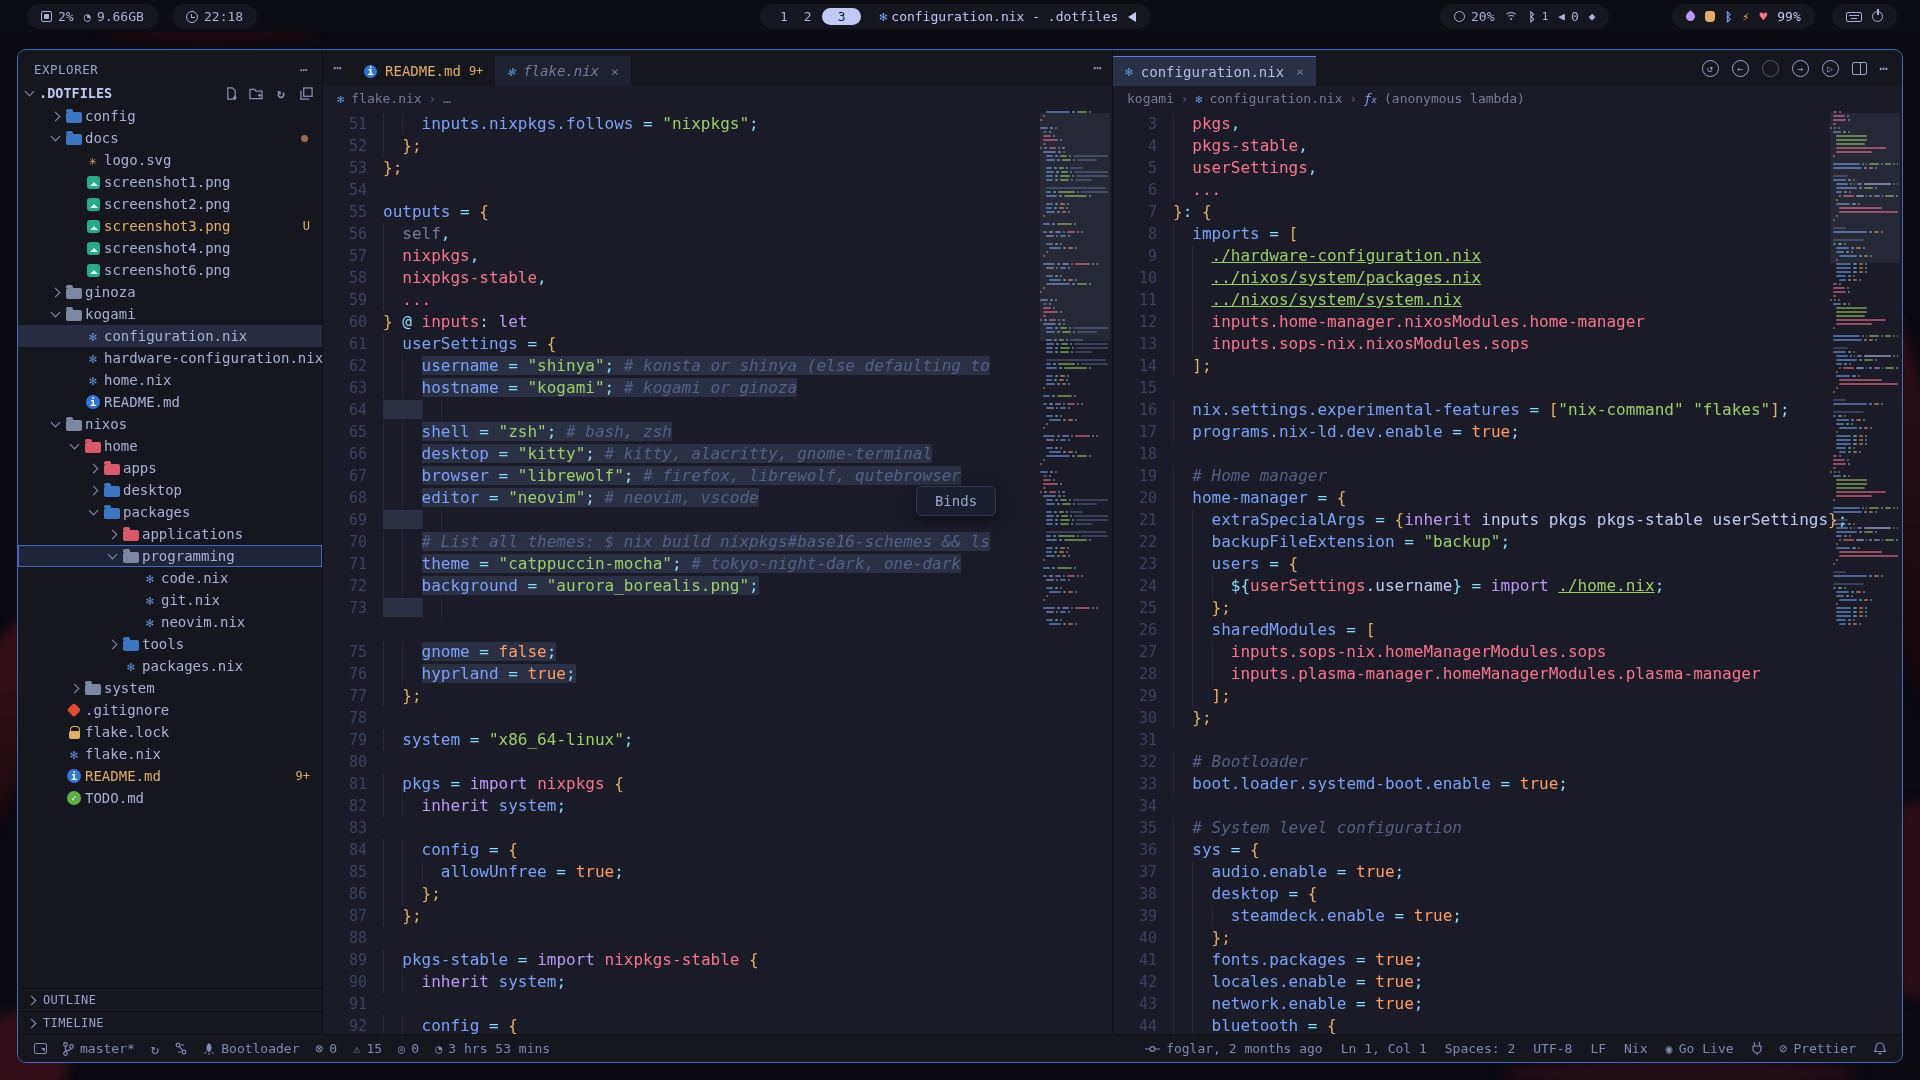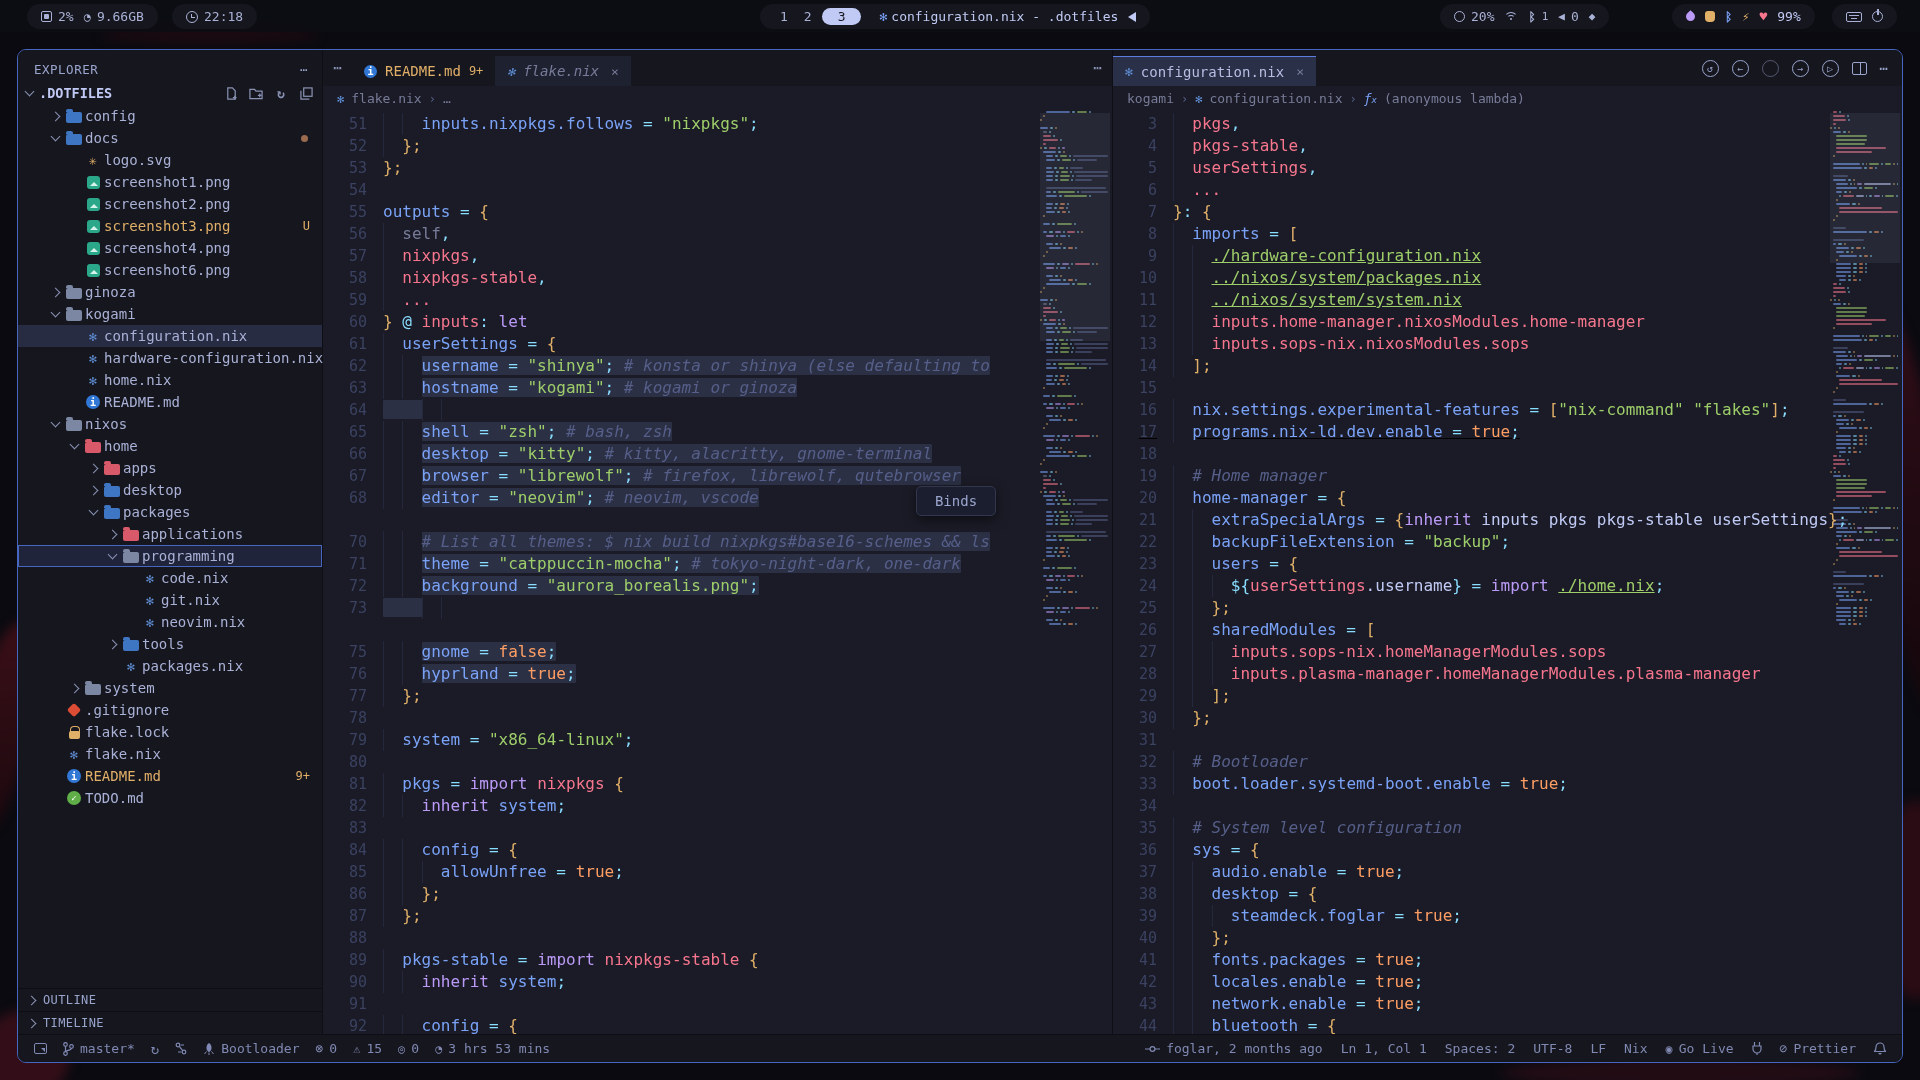--- a/index.html
+++ b/index.html
@@ -1137,20 +1137,21 @@
           <div class="cline" style="top: 178px;"><span class="gut">59</span><span class="ctext"><span class="ig">  </span><span class="tk-var">...</span></span></div>
           <div class="cline" style="top: 200px;"><span class="gut">60</span><span class="ctext"><span class="tk-brc">}</span><span class="tk-pnc"> @ </span><span class="tk-var">inputs</span><span class="tk-pnc">: </span><span class="tk-kw">let</span></span></div>
           <div class="cline" style="top: 222px;"><span class="gut">61</span><span class="ctext"><span class="ig">  </span><span class="tk-attr">userSettings</span><span class="tk-pnc"> = </span><span class="tk-brc">{</span></span></div>
           <div class="cline" style="top: 244px;"><span class="gut">62</span><span class="ctext"><span class="ig">  </span><span class="ig">  </span><span class="hlspan"><span class="tk-attr">username</span><span class="tk-pnc"> = </span><span class="tk-str">"shinya"</span><span class="tk-pnc">; </span><span class="tk-cmt"># konsta or shinya (else defaulting to</span></span></span></div>
           <div class="cline" style="top: 266px;"><span class="gut">63</span><span class="ctext"><span class="ig">  </span><span class="ig">  </span><span class="hlspan"><span class="tk-attr">hostname</span><span class="tk-pnc"> = </span><span class="tk-str">"kogami"</span><span class="tk-pnc">; </span><span class="tk-cmt"># kogami or ginoza</span></span></span></div>
           <div class="cline" style="top: 288px;"><span class="gut">64</span><span class="ctext"><span class="hlspan">    </span><span class="ig">  </span><span class="ig">  </span></span></div>
           <div class="cline" style="top: 310px;"><span class="gut">65</span><span class="ctext"><span class="ig">  </span><span class="ig">  </span><span class="hlspan"><span class="tk-attr">shell</span><span class="tk-pnc"> = </span><span class="tk-str">"zsh"</span><span class="tk-pnc">; </span><span class="tk-cmt"># bash, zsh</span></span></span></div>
           <div class="cline" style="top: 332px;"><span class="gut">66</span><span class="ctext"><span class="ig">  </span><span class="ig">  </span><span class="hlspan"><span class="tk-attr">desktop</span><span class="tk-pnc"> = </span><span class="tk-str">"kitty"</span><span class="tk-pnc">; </span><span class="tk-cmt"># kitty, alacritty, gnome-terminal</span></span></span></div>
           <div class="cline" style="top: 354px;"><span class="gut">67</span><span class="ctext"><span class="ig">  </span><span class="ig">  </span><span class="hlspan"><span class="tk-attr">browser</span><span class="tk-pnc"> = </span><span class="tk-str">"librewolf"</span><span class="tk-pnc">; </span><span class="tk-cmt"># firefox, librewolf, qutebrowser</span></span></span></div>
           <div class="cline" style="top: 376px;"><span class="gut">68</span><span class="ctext"><span class="ig">  </span><span class="ig">  </span><span class="hlspan"><span class="tk-attr">editor</span><span class="tk-pnc"> = </span><span class="tk-str">"neovim"</span><span class="tk-pnc">; </span><span class="tk-cmt"># neovim, vscode</span></span></span></div>
+          <div class="cline" style="top: 398px;"><span class="gut">69</span><span class="ctext"><span class="hlspan">    </span><span class="ig">  </span><span class="ig">  </span></span></div>
           <div class="cline" style="top: 420px;"><span class="gut">70</span><span class="ctext"><span class="ig">  </span><span class="ig">  </span><span class="hlspan"><span class="tk-cmt"># List all themes: $ nix build nixpkgs#base16-schemes &amp;&amp; ls</span></span></span></div>
           <div class="cline" style="top: 442px;"><span class="gut">71</span><span class="ctext"><span class="ig">  </span><span class="ig">  </span><span class="hlspan"><span class="tk-attr">theme</span><span class="tk-pnc"> = </span><span class="tk-str">"catppuccin-mocha"</span><span class="tk-pnc">; </span><span class="tk-cmt"># tokyo-night-dark, one-dark</span></span></span></div>
           <div class="cline" style="top: 464px;"><span class="gut">72</span><span class="ctext"><span class="ig">  </span><span class="ig">  </span><span class="hlspan"><span class="tk-attr">background</span><span class="tk-pnc"> = </span><span class="tk-str">"aurora_borealis.png"</span><span class="tk-pnc">;</span></span></span></div>
           <div class="cline" style="top: 486px;"><span class="gut">73</span><span class="ctext"><span class="hlspan">    </span><span class="ig">  </span><span class="ig">  </span></span></div>
           <div class="cline" style="top: 530px;"><span class="gut">75</span><span class="ctext"><span class="ig">  </span><span class="ig">  </span><span class="hlspan"><span class="tk-attr">gnome</span><span class="tk-pnc"> = </span><span class="tk-bool">false</span><span class="tk-pnc">;</span></span></span></div>
           <div class="cline" style="top: 552px;"><span class="gut">76</span><span class="ctext"><span class="ig">  </span><span class="ig">  </span><span class="hlspan"><span class="tk-attr">hyprland</span><span class="tk-pnc"> = </span><span class="tk-bool">true</span><span class="tk-pnc">;</span></span></span></div>
           <div class="cline" style="top: 574px;"><span class="gut">77</span><span class="ctext"><span class="ig">  </span><span class="tk-brc">};</span></span></div>
           <div class="cline" style="top: 596px;"><span class="gut">78</span><span class="ctext"></span></div>
           <div class="cline" style="top: 618px;"><span class="gut">79</span><span class="ctext"><span class="ig">  </span><span class="tk-attr">system</span><span class="tk-pnc"> = </span><span class="tk-str">"x86_64-linux"</span><span class="tk-pnc">;</span></span></div>
           <div class="cline" style="top: 640px;"><span class="gut">80</span><span class="ctext"></span></div>
@@ -1770,21 +1771,21 @@
           <div class="cline" style="top: 90px;"><span class="gut">7</span><span class="ctext"><span class="tk-brc">}</span><span class="tk-pnc">: </span><span class="tk-brc">{</span></span></div>
           <div class="cline" style="top: 112px;"><span class="gut">8</span><span class="ctext"><span class="ig">  </span><span class="tk-attr">imports</span><span class="tk-pnc"> = </span><span class="tk-brc">[</span></span></div>
           <div class="cline" style="top: 134px;"><span class="gut">9</span><span class="ctext"><span class="ig">  </span><span class="ig">  </span><span class="tk-link">./hardware-configuration.nix</span></span></div>
           <div class="cline" style="top: 156px;"><span class="gut">10</span><span class="ctext"><span class="ig">  </span><span class="ig">  </span><span class="tk-link">../nixos/system/packages.nix</span></span></div>
           <div class="cline" style="top: 178px;"><span class="gut">11</span><span class="ctext"><span class="ig">  </span><span class="ig">  </span><span class="tk-link">../nixos/system/system.nix</span></span></div>
           <div class="cline" style="top: 200px;"><span class="gut">12</span><span class="ctext"><span class="ig">  </span><span class="ig">  </span><span class="tk-var">inputs.home-manager.nixosModules.home-manager</span></span></div>
           <div class="cline" style="top: 222px;"><span class="gut">13</span><span class="ctext"><span class="ig">  </span><span class="ig">  </span><span class="tk-var">inputs.sops-nix.nixosModules.sops</span></span></div>
           <div class="cline" style="top: 244px;"><span class="gut">14</span><span class="ctext"><span class="ig">  </span><span class="tk-brc">];</span></span></div>
           <div class="cline" style="top: 266px;"><span class="gut">15</span><span class="ctext"></span></div>
           <div class="cline" style="top: 288px;"><span class="gut">16</span><span class="ctext"><span class="ig">  </span><span class="tk-attr">nix.settings.experimental-features</span><span class="tk-pnc"> = </span><span class="tk-brc">[</span><span class="tk-str">"nix-command"</span><span class="tk-pnc"> </span><span class="tk-str">"flakes"</span><span class="tk-brc">]</span><span class="tk-pnc">;</span></span></div>
-          <div class="cline" style="top: 310px; text-decoration: underline;"><span class="gut">17</span><span class="ctext"><span class="ig">  </span><span class="tk-attr">programs.nix-ld.dev.enable</span><span class="tk-pnc"> = </span><span class="tk-bool">true</span><span class="tk-pnc">;</span></span></div>
+          <div class="cline" style="top: 310px;"><span class="gut">17</span><span class="ctext"><span class="ig">  </span><span class="tk-attr">programs.nix-ld.dev.enable</span><span class="tk-pnc"> = </span><span class="tk-bool">true</span><span class="tk-pnc">;</span></span></div>
           <div class="cline" style="top: 332px;"><span class="gut">18</span><span class="ctext"></span></div>
           <div class="cline" style="top: 354px;"><span class="gut">19</span><span class="ctext"><span class="ig">  </span><span class="tk-cmt"># Home manager</span></span></div>
           <div class="cline" style="top: 376px;"><span class="gut">20</span><span class="ctext"><span class="ig">  </span><span class="tk-attr">home-manager</span><span class="tk-pnc"> = </span><span class="tk-brc">{</span></span></div>
           <div class="cline" style="top: 398px;"><span class="gut">21</span><span class="ctext"><span class="ig">  </span><span class="ig">  </span><span class="tk-attr">extraSpecialArgs</span><span class="tk-pnc"> = </span><span class="tk-brc">{</span><span class="tk-kw">inherit</span><span class="tk-white"> inputs pkgs pkgs-stable userSettings</span><span class="tk-brc">}</span><span class="tk-pnc">;</span></span></div>
           <div class="cline" style="top: 420px;"><span class="gut">22</span><span class="ctext"><span class="ig">  </span><span class="ig">  </span><span class="tk-attr">backupFileExtension</span><span class="tk-pnc"> = </span><span class="tk-str">"backup"</span><span class="tk-pnc">;</span></span></div>
           <div class="cline" style="top: 442px;"><span class="gut">23</span><span class="ctext"><span class="ig">  </span><span class="ig">  </span><span class="tk-attr">users</span><span class="tk-pnc"> = </span><span class="tk-brc">{</span></span></div>
           <div class="cline" style="top: 464px;"><span class="gut">24</span><span class="ctext"><span class="ig">  </span><span class="ig">  </span><span class="ig">  </span><span class="tk-pnc">${</span><span class="tk-var">userSettings</span><span class="tk-white">.username</span><span class="tk-pnc">}</span><span class="tk-pnc"> = </span><span class="tk-kw">import</span><span class="tk-pnc"> </span><span class="tk-link">./home.nix</span><span class="tk-pnc">;</span></span></div>
           <div class="cline" style="top: 486px;"><span class="gut">25</span><span class="ctext"><span class="ig">  </span><span class="ig">  </span><span class="tk-brc">};</span></span></div>
           <div class="cline" style="top: 508px;"><span class="gut">26</span><span class="ctext"><span class="ig">  </span><span class="ig">  </span><span class="tk-attr">sharedModules</span><span class="tk-pnc"> = </span><span class="tk-brc">[</span></span></div>
           <div class="cline" style="top: 530px;"><span class="gut">27</span><span class="ctext"><span class="ig">  </span><span class="ig">  </span><span class="ig">  </span><span class="tk-var">inputs.sops-nix.homeManagerModules.sops</span></span></div>
@@ -1792,21 +1793,21 @@
           <div class="cline" style="top: 574px;"><span class="gut">29</span><span class="ctext"><span class="ig">  </span><span class="ig">  </span><span class="tk-brc">];</span></span></div>
           <div class="cline" style="top: 596px;"><span class="gut">30</span><span class="ctext"><span class="ig">  </span><span class="tk-brc">};</span></span></div>
           <div class="cline" style="top: 618px;"><span class="gut">31</span><span class="ctext"></span></div>
           <div class="cline" style="top: 640px;"><span class="gut">32</span><span class="ctext"><span class="ig">  </span><span class="tk-cmt"># Bootloader</span></span></div>
           <div class="cline" style="top: 662px;"><span class="gut">33</span><span class="ctext"><span class="ig">  </span><span class="tk-attr">boot.loader.systemd-boot.enable</span><span class="tk-pnc"> = </span><span class="tk-bool">true</span><span class="tk-pnc">;</span></span></div>
           <div class="cline" style="top: 684px;"><span class="gut">34</span><span class="ctext"></span></div>
           <div class="cline" style="top: 706px;"><span class="gut">35</span><span class="ctext"><span class="ig">  </span><span class="tk-cmt"># System level configuration</span></span></div>
           <div class="cline" style="top: 728px; justify-content: space-between;"><span class="gut">36</span><span class="ctext"><span class="ig">  </span><span class="tk-attr">sys</span><span class="tk-pnc"> = </span><span class="tk-brc">{</span></span></div>
           <div class="cline" style="top: 750px;"><span class="gut">37</span><span class="ctext"><span class="ig">  </span><span class="ig">  </span><span class="tk-attr">audio.enable</span><span class="tk-pnc"> = </span><span class="tk-bool">true</span><span class="tk-pnc">;</span></span></div>
           <div class="cline" style="top: 772px;"><span class="gut">38</span><span class="ctext"><span class="ig">  </span><span class="ig">  </span><span class="tk-attr">desktop</span><span class="tk-pnc"> = </span><span class="tk-brc">{</span></span></div>
-          <div class="cline" style="top: 794px;"><span class="gut">39</span><span class="ctext"><span class="ig">  </span><span class="ig">  </span><span class="ig">  </span><span class="tk-attr">steamdeck.foglar</span><span class="tk-pnc"> = </span><span class="tk-bool">true</span><span class="tk-pnc">;</span></span></div>
+          <div class="cline" style="top: 794px;"><span class="gut">39</span><span class="ctext"><span class="ig">  </span><span class="ig">  </span><span class="ig">  </span><span class="tk-attr">steamdeck.enable</span><span class="tk-pnc"> = </span><span class="tk-bool">true</span><span class="tk-pnc">;</span></span></div>
           <div class="cline" style="top: 816px;"><span class="gut">40</span><span class="ctext"><span class="ig">  </span><span class="ig">  </span><span class="tk-brc">};</span></span></div>
           <div class="cline" style="top: 838px;"><span class="gut">41</span><span class="ctext"><span class="ig">  </span><span class="ig">  </span><span class="tk-attr">fonts.packages</span><span class="tk-pnc"> = </span><span class="tk-bool">true</span><span class="tk-pnc">;</span></span></div>
           <div class="cline" style="top: 860px;"><span class="gut">42</span><span class="ctext"><span class="ig">  </span><span class="ig">  </span><span class="tk-attr">locales.enable</span><span class="tk-pnc"> = </span><span class="tk-bool">true</span><span class="tk-pnc">;</span></span></div>
           <div class="cline" style="top: 882px;"><span class="gut">43</span><span class="ctext"><span class="ig">  </span><span class="ig">  </span><span class="tk-attr">network.enable</span><span class="tk-pnc"> = </span><span class="tk-bool">true</span><span class="tk-pnc">;</span></span></div>
           <div class="cline" style="top: 904px;"><span class="gut">44</span><span class="ctext"><span class="ig">  </span><span class="ig">  </span><span class="tk-attr">bluetooth</span><span class="tk-pnc"> = </span><span class="tk-brc">{</span></span></div>
         </div>
     </div>
   </div>
 
   <div class="statusbar">

